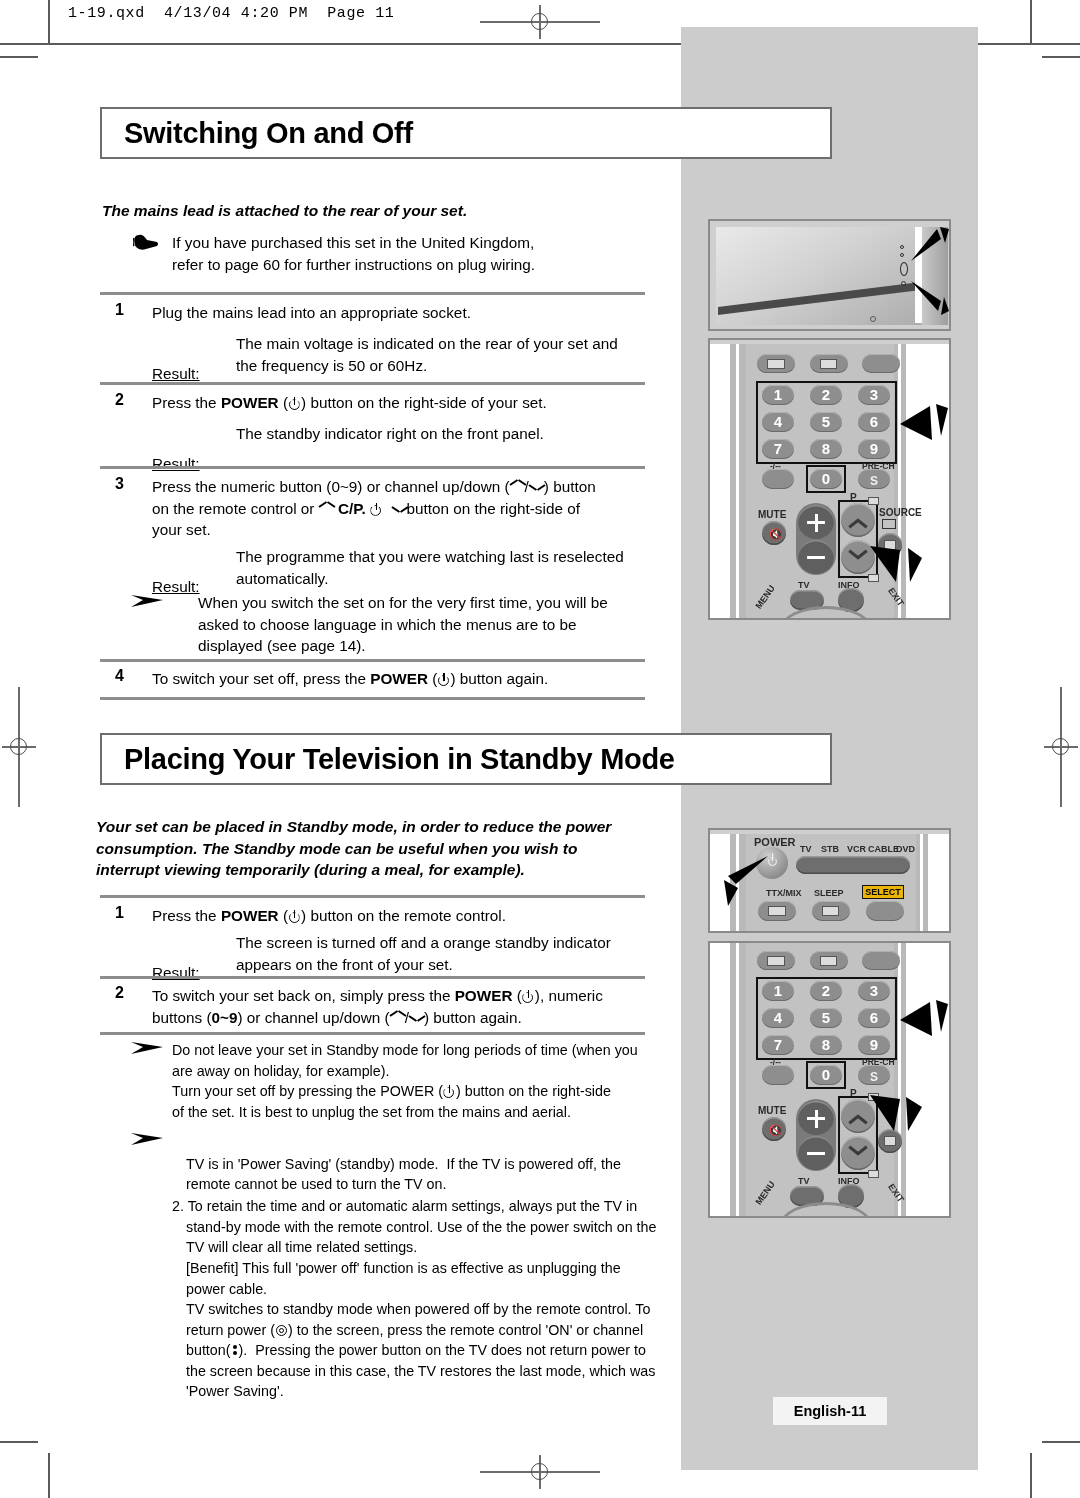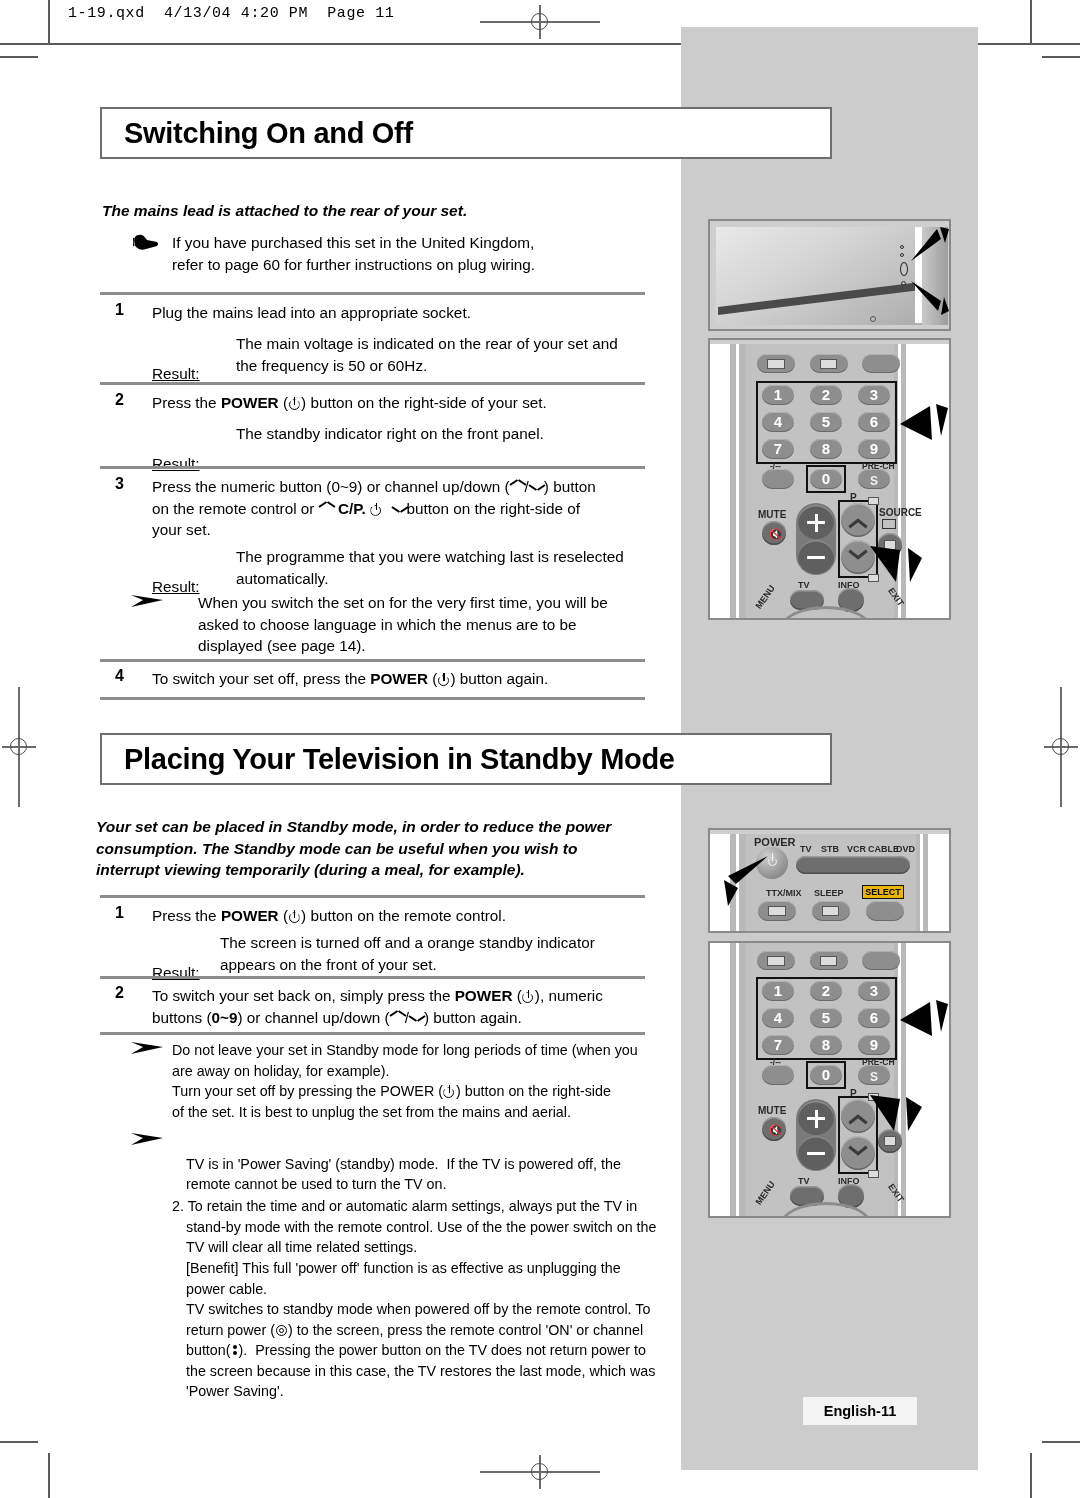--- a/index.html
+++ b/index.html
@@ -233,21 +233,21 @@
   <span>interrupt viewing temporarily (during a meal, for example).</span>
 </div>
 
 <div class="hr" style="left:100px;top:895px;width:545px;"></div>
 
 <div class="stepnum" style="left:115px;top:904px;">1</div>
 <div class="steptxt" style="left:152px;top:905px;width:490px;">
   <span>Press the </span><span class="b">POWER</span>&nbsp;(<span class="pwr"></span>)<span> button on the remote control.</span>
 </div>
 <div class="resultlbl" style="left:152px;top:932px;">Result:</div>
-<div class="resulttxt" style="left:220px;top:932px;width:410px;">
+<div class="resulttxt" style="left:236px;top:932px;width:410px;">
   <span>The screen is turned off and a orange standby indicator</span><br>
   <span>appears on the front of your set.</span>
 </div>
 
 <div class="hr" style="left:100px;top:976px;width:545px;"></div>
 
 <div class="stepnum" style="left:115px;top:984px;">2</div>
 <div class="steptxt" style="left:152px;top:985px;width:500px;">
   <span>To switch your set back on, simply press the </span><span class="b">POWER</span>&nbsp;(<span class="pwr"></span>)<span>, numeric</span><br>
   <span>buttons (</span><span class="b">0~9</span><span>) or channel up/down (</span><span class="chv up"><i></i><i></i></span>/<span class="chv dn"><i></i><i></i></span><span>) button again.</span>
@@ -553,13 +553,13 @@
       </svg>
   </div>
   <div class="wedge" style="left:160px;top:148px;">
     <svg width="58" height="46" viewBox="0 0 58 46">
         <path d="M0 4 L30 8 L24 40 Z" fill="#000"></path>
         <path d="M36 6 L52 16 L38 40 Z" fill="#000"></path>
       </svg>
   </div>
 </div>
 
-<div class="footbadge" style="left:803px;top:1397px;width:112px;">English-11</div>
+<div class="footbadge" style="left:773px;top:1397px;width:112px;">English-11</div>
 
 </body></html>

